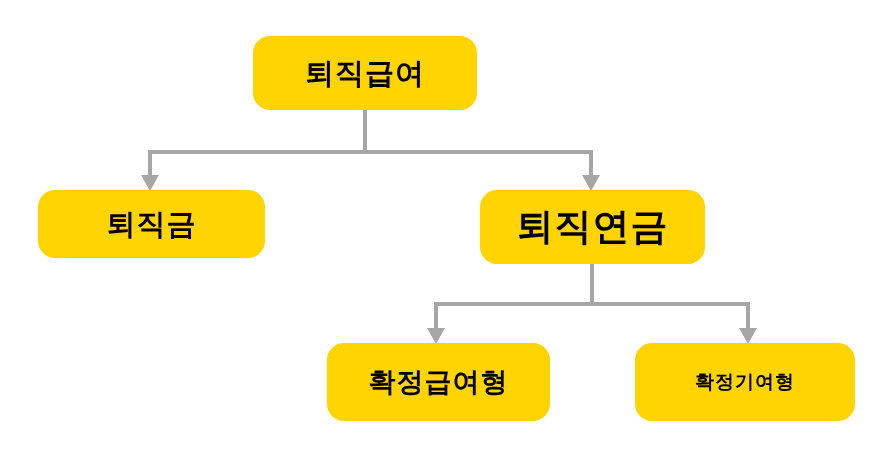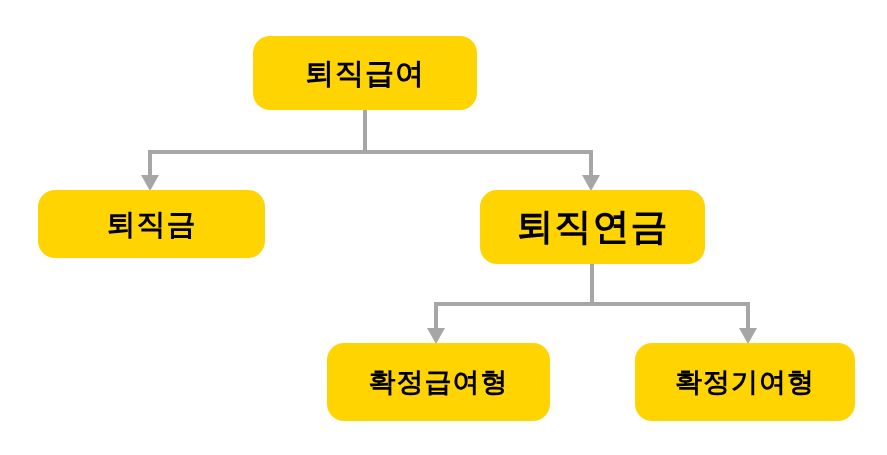--- a/index.html
+++ b/index.html
@@ -35,21 +35,21 @@
     justify-content: center;
     font-weight: bold;
     text-align: center;
     line-height: 1.12;
     letter-spacing: 1px;
   }
   .node-root   { left: 253px; top: 36px;  width: 224px; height: 74px; font-size: 29px; }
   .node-left   { left: 38px;  top: 190px; width: 227px; height: 68px; font-size: 29px; }
   .node-right  { left: 480px; top: 190px; width: 225px; height: 74px; font-size: 37px; }
   .node-db     { left: 327px; top: 343px; width: 223px; height: 78px; font-size: 27px; }
-  .node-dc     { left: 635px; top: 343px; width: 220px; height: 78px; font-size: 27px; }
+  .node-dc     { left: 635px; top: 343px; width: 220px; height: 78px; font-size: 19px; }
   .node .line { display: block; }
 </style>
 </head>
 <body>
 
 <div class="canvas">
 
   <svg class="connectors" width="887" height="455" viewBox="0 0 887 455">
     <g>
       <path d="M365 110 V152 M148 152 H593 M150 152 V177 M591 152 V177" stroke="#A6A6A6"></path>

